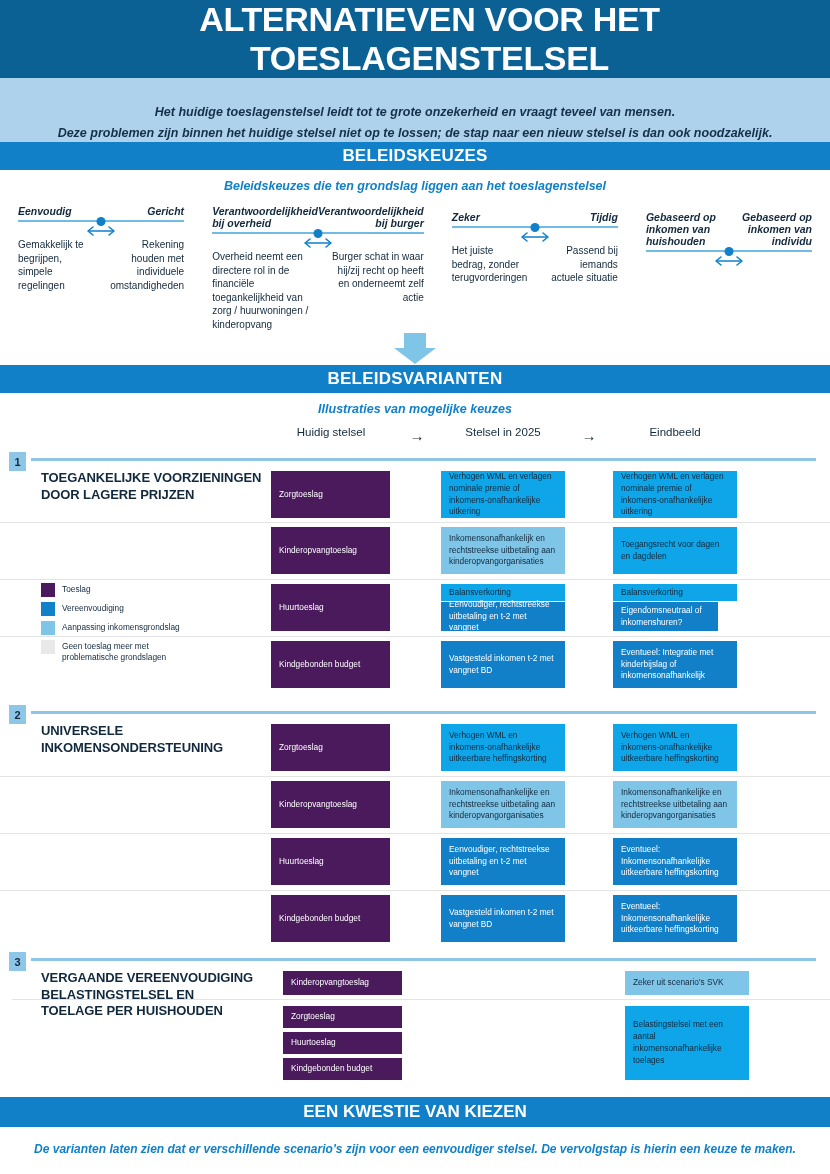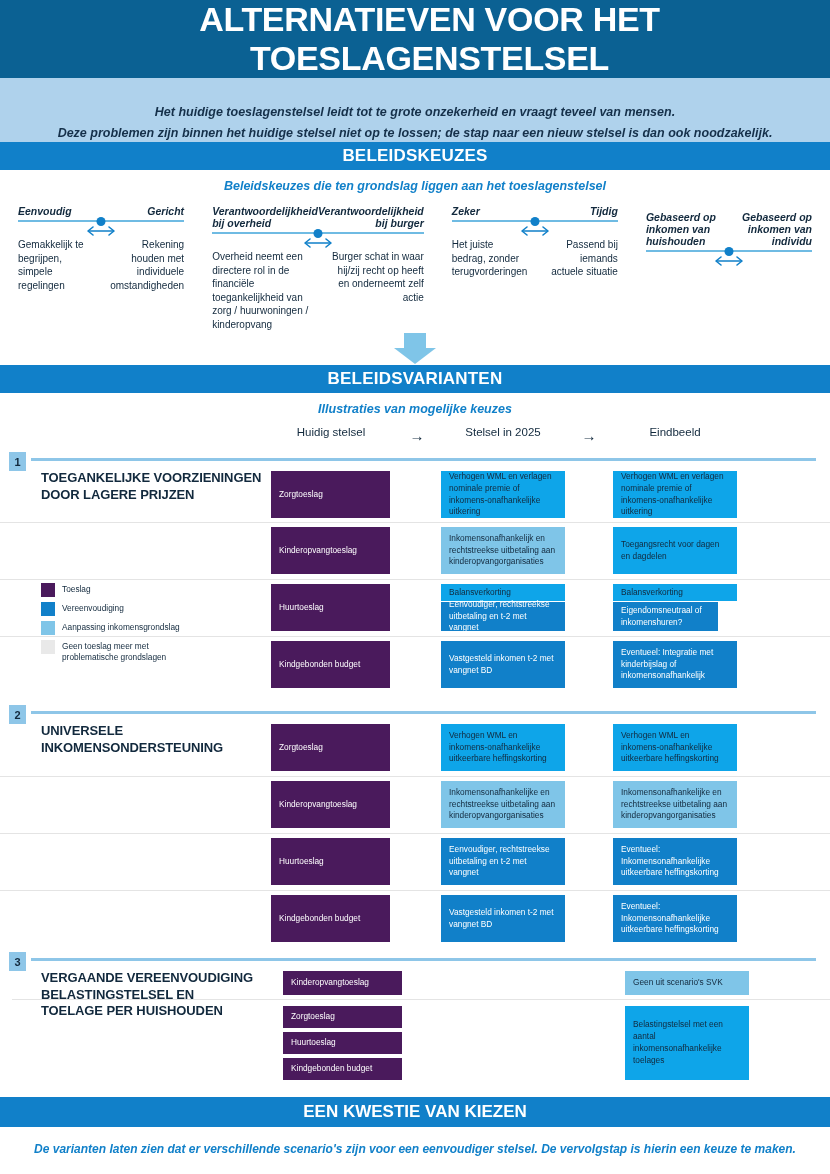--- a/index.html
+++ b/index.html
@@ -247,21 +247,21 @@
             </g>
           </svg>
       </div>
     </div>
     <div class="slider-desc">
       <div class="lt">Overheid neemt een directere rol in de financiële toegankelijkheid van zorg / huurwoningen / kinderopvang</div>
       <div class="rt">Burger schat in waar hij/zij recht op heeft en onderneemt zelf actie</div>
     </div>
   </div>
 
-  <div class="slider-block" style="">
+  <div class="slider-block" style="margin-top:6px;">
     <div class="slider-labels">
       <div class="lt">Zeker</div>
       <div class="rt">Tijdig</div>
     </div>
     <div class="slider-line">
       <div class="slider-dot"></div>
       <div class="slider-arrow">
         <svg width="34" height="14" viewBox="0 0 34 14">
             <g stroke="#1180C9" stroke-width="1.6" fill="none" stroke-linecap="round" stroke-linejoin="round">
               <line x1="5" y1="7" x2="29" y2="7"></line>
@@ -407,21 +407,21 @@
 </div>
 
 <div class="variant" style="margin-top:10px;">
   <div class="variant-rule"></div>
   <div class="variant-num">3</div>
   <div class="variant-body" style="height:118px;padding-left:12px;">
     <div class="variant-title" style="width:215px;">VERGAANDE VEREENVOUDIGING BELASTINGSTELSEL EN TOELAGE PER HUISHOUDEN</div>
     <div class="rows">
       <div class="vrow" style="height:32px;">
         <div class="cell c-toeslag" style="left:271px;top:4px;width:119px;height:24px;">Kinderopvangtoeslag</div>
-        <div class="cell c-aanpas" style="left:613px;top:4px;width:124px;height:24px;">Geen uit scenario's SVK</div>
+        <div class="cell c-aanpas" style="left:613px;top:4px;width:124px;height:24px;">Zeker uit scenario's SVK</div>
       </div>
       <div class="vrow" style="height:84px;">
         <div class="cell c-toeslag" style="left:271px;top:6px;width:119px;height:22px;">Zorgtoeslag</div>
         <div class="cell c-toeslag" style="left:271px;top:32px;width:119px;height:22px;">Huurtoeslag</div>
         <div class="cell c-toeslag" style="left:271px;top:58px;width:119px;height:22px;">Kindgebonden budget</div>
         <div class="cell c-geen" style="left:613px;top:6px;width:124px;height:74px;">Belastingstelsel met een aantal inkomensonafhankelijke toelages</div>
       </div>
     </div>
   </div>
 </div>

